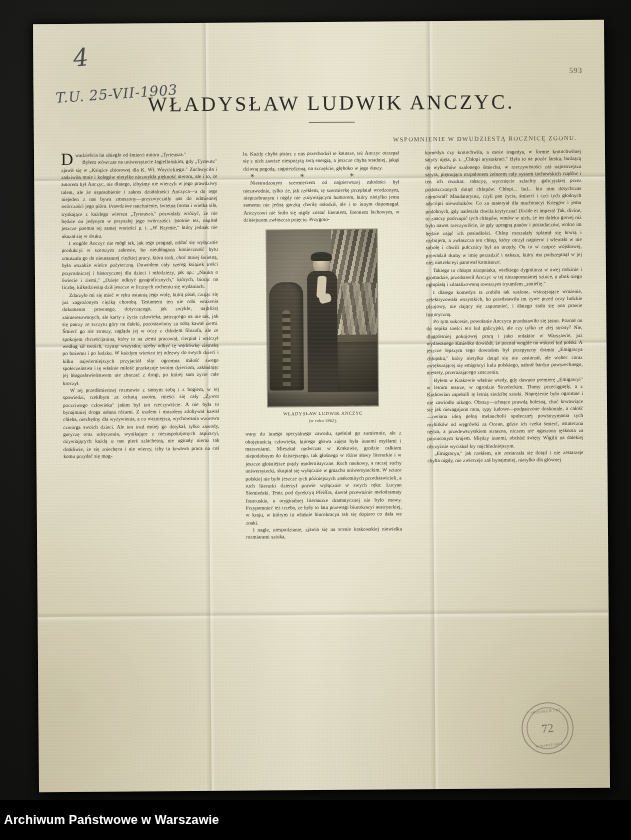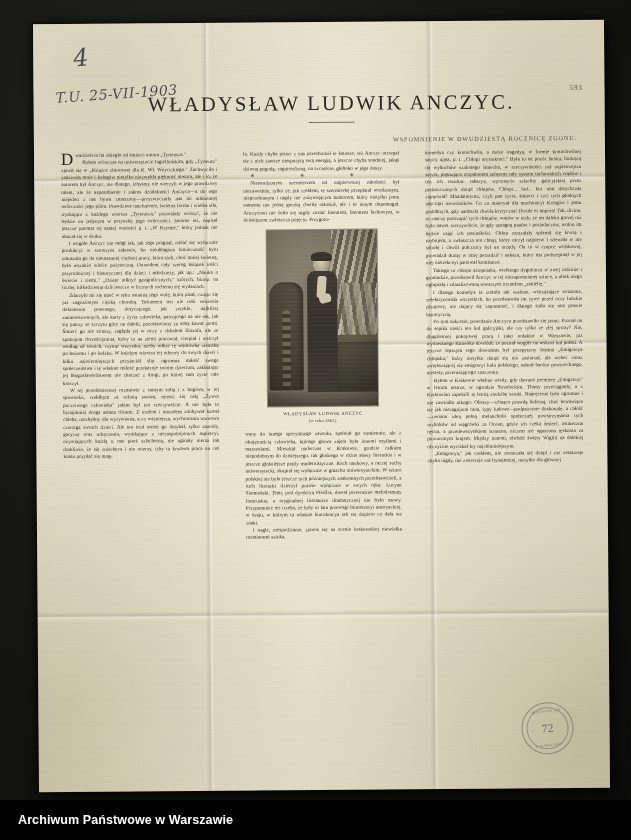--- a/index.html
+++ b/index.html
@@ -78,21 +78,21 @@
     background: linear-gradient(90deg,
        rgba(120,110,80,0) 0%,
        rgba(120,110,80,0.20) 45%,
        rgba(255,255,255,0.26) 58%,
        rgba(120,110,80,0) 100%);
     pointer-events: none;
   }
 
   
   .folio {
-    position: absolute; right: 22px; top: 63px;
+    position: absolute; right: 22px; top: 46px;
     font-size: 8px; letter-spacing: .4px;
     color: #6b6552; opacity: .75; font-weight: bold;
   }
   .hand {
     position: absolute;
     color: #2f3440;
     font-family: "DejaVu Serif", serif;
     font-style: italic;
     opacity: .85;
   }
@@ -290,21 +290,21 @@
     width: 631px; height: 40px;
     background: #000;
     display: flex; align-items: center;
   }
   #footer .credit {
     color: #ffffff;
     font-family: "Liberation Sans", sans-serif;
     font-weight: bold;
     font-size: 12.5px;
     letter-spacing: .1px;
-    padding-left: 18px;
+    padding-left: 4px;
   }
 </style>
 </head>
 <body>
 
 <div id="viewer">
 
   <div id="backdrop"></div>
 
   <div id="sheet">

